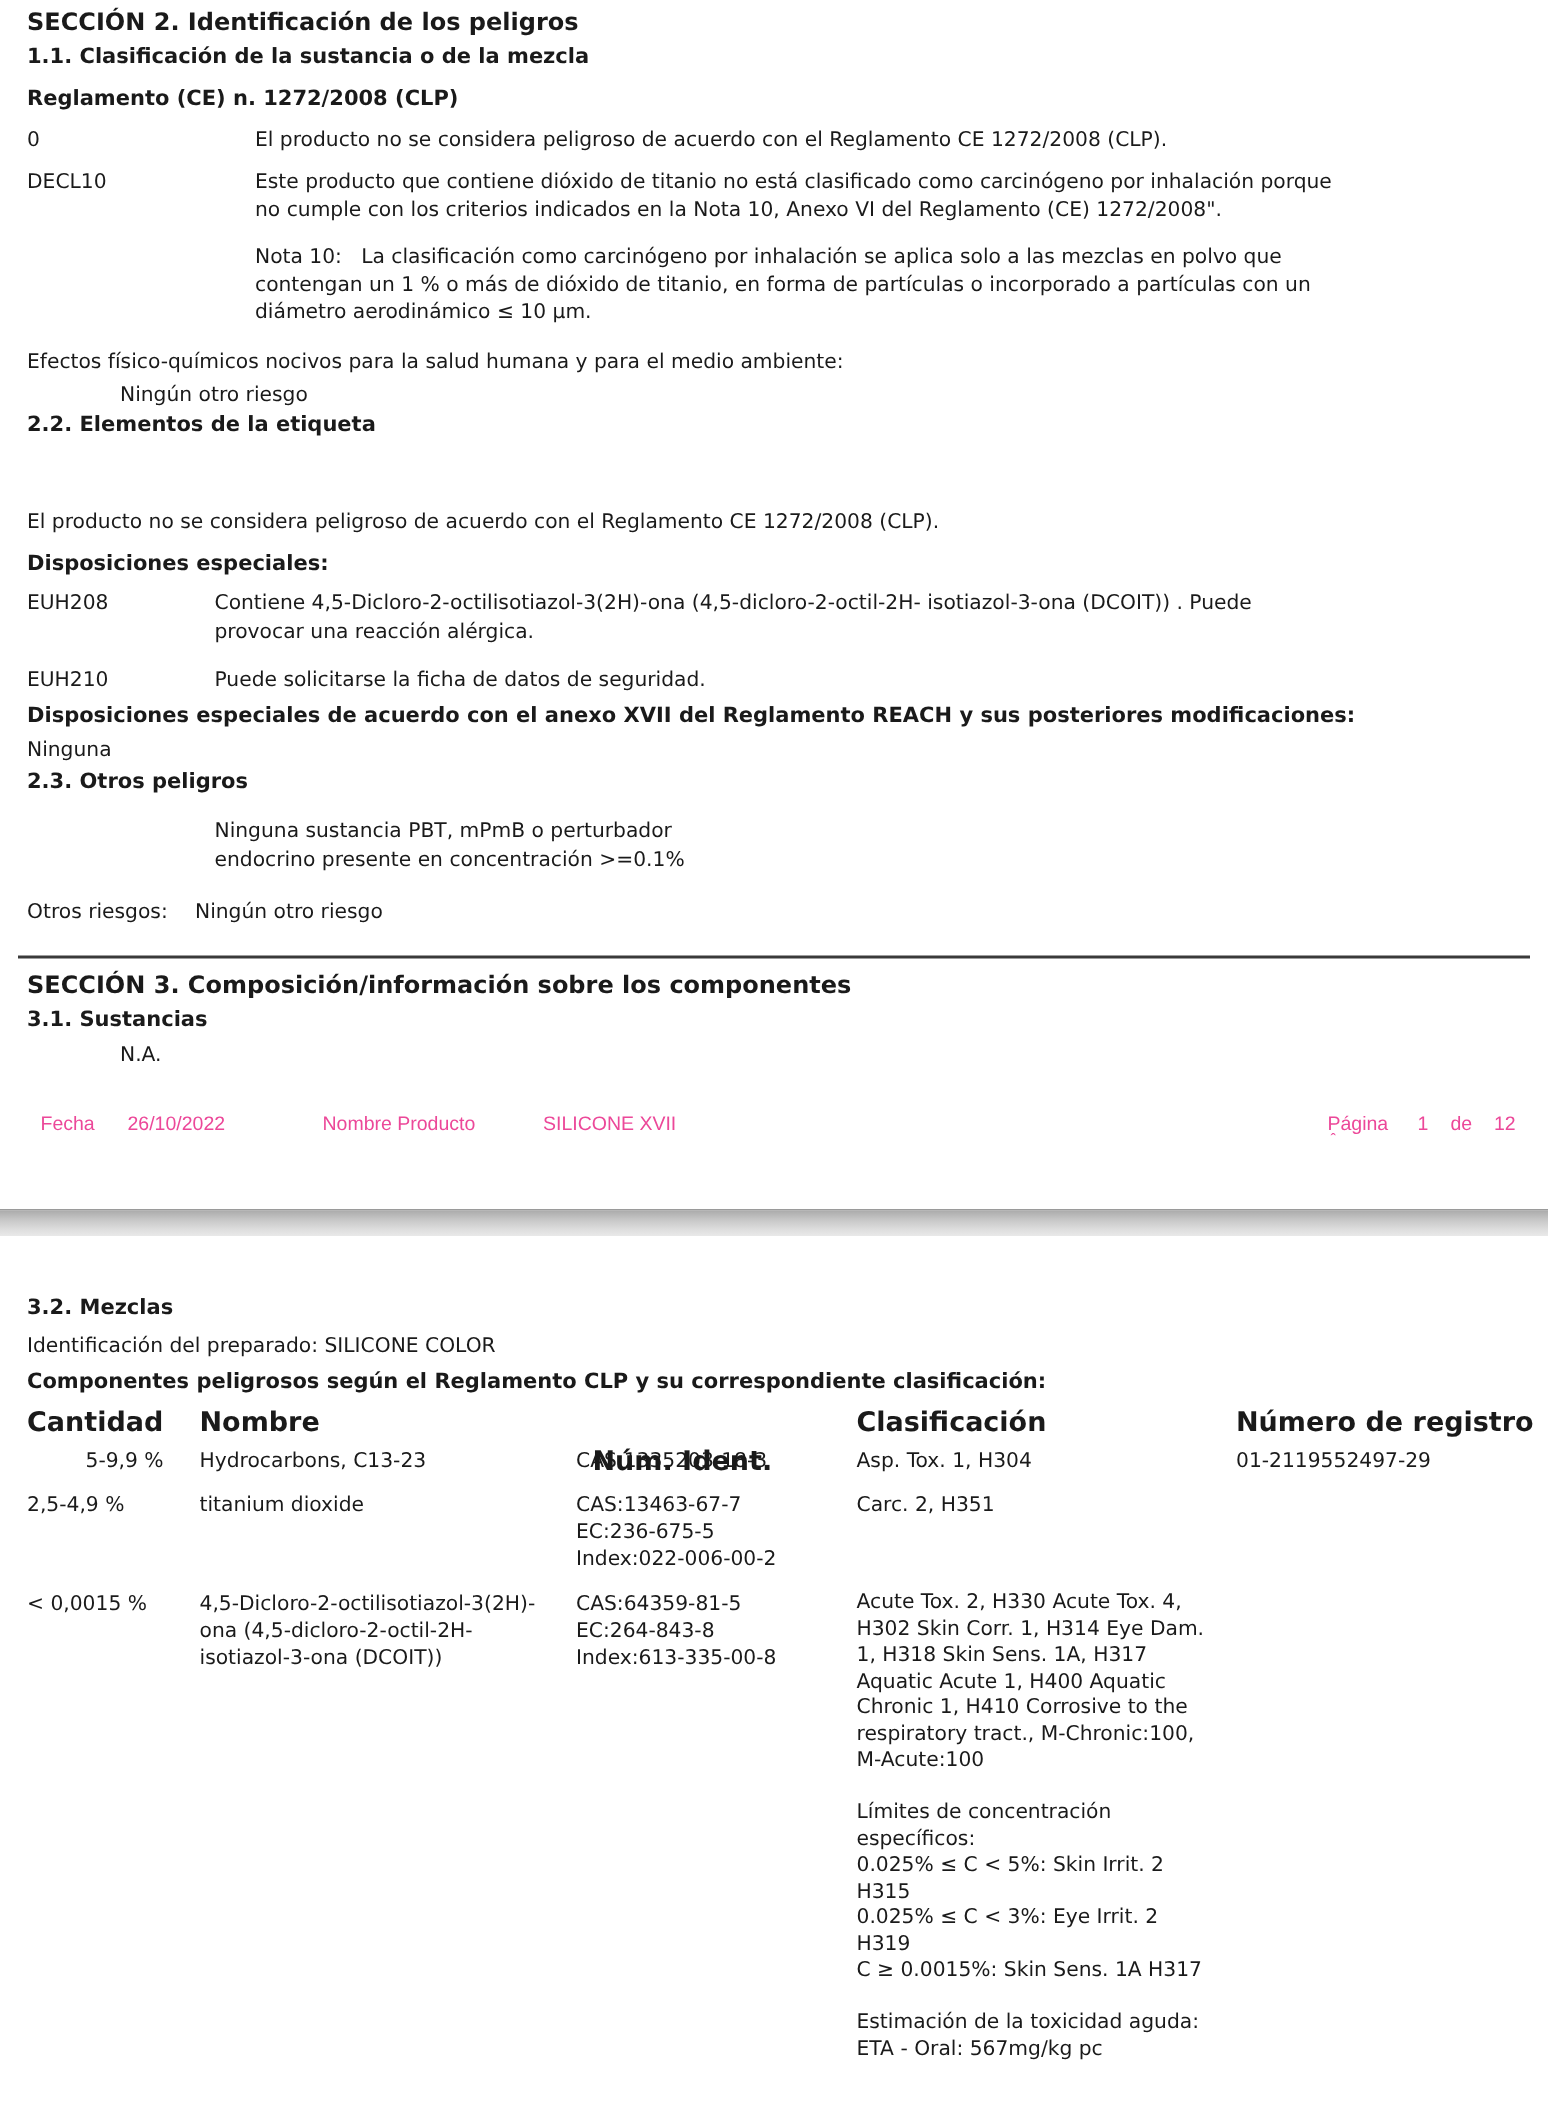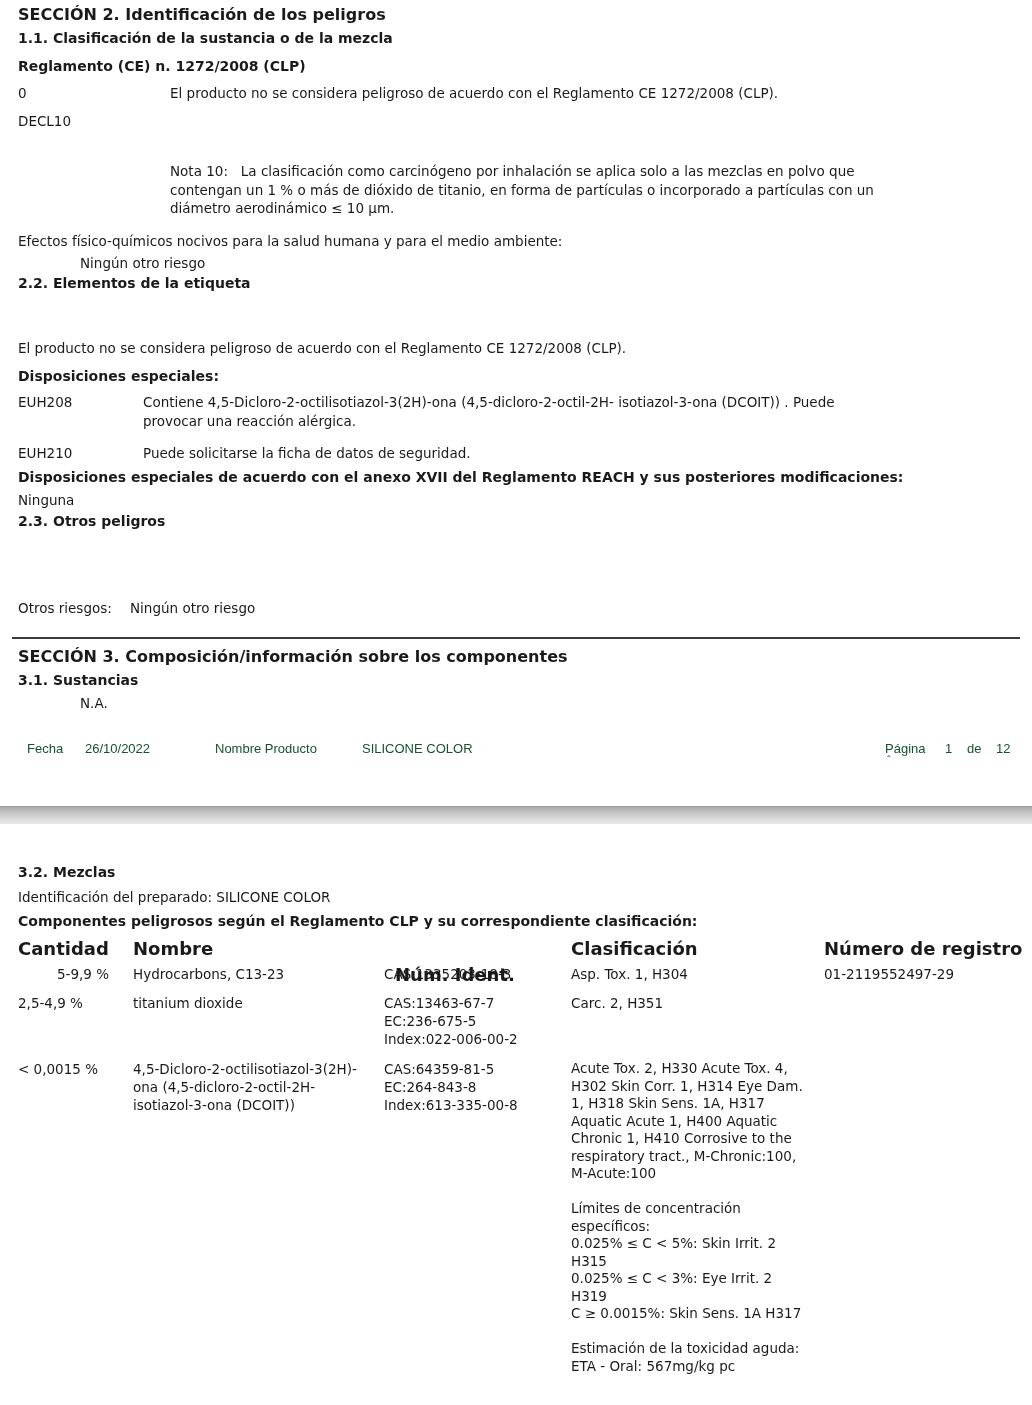--- a/index.html
+++ b/index.html
@@ -17,21 +17,21 @@
   .h1 { font-size: 16px; font-weight: bold; white-space: nowrap; }
   .h2 { font-size: 14px; font-weight: bold; white-space: nowrap; }
   .body-txt { font-size: 13.5px; line-height: 18.5px; white-space: nowrap; }
   .pre { font-size: 13.5px; line-height: 18.5px; white-space: pre; }
   .tbl-hdr { font-size: 18px; font-weight: bold; white-space: nowrap; }
   .tbl-cell { font-size: 13.5px; line-height: 18px; white-space: pre; }
   .tbl-cell-tall { font-size: 13.5px; line-height: 17.5px; white-space: pre; }
   .footer-txt {
     font-family: "Liberation Sans", sans-serif;
     font-size: 13px;
-    color: #14532d;
+    color: #ec4899;
     white-space: nowrap;
   }
   .page-divider {
     left: 0; top: 806px; width: 1032px; height: 18px;
     background: linear-gradient(to bottom, #ababab 0%, #c6c6c6 35%, #dedede 75%, #e9e9e9 100%);
     border-top: 1px solid #9a9a9a;
   }
   .rule {
     left: 12px; top: 637px; width: 1008px; height: 0;
     border-top: 2px solid #3a3a3a;
@@ -43,20 +43,22 @@
 <div class="viewport">
 
   <div class="abs h1" style="left:18px; top:5px;">SECCIÓN 2. Identificación de los peligros</div>
   <div class="abs h2" style="left:18px; top:30px;">1.1. Clasificación de la sustancia o de la mezcla</div>
   <div class="abs h2" style="left:18px; top:58px;">Reglamento (CE) n. 1272/2008 (CLP)</div>
 
   <div class="abs body-txt" style="left:18px; top:84px;">0</div>
   <div class="abs body-txt" style="left:170px; top:84px;">El producto no se considera peligroso de acuerdo con el Reglamento CE 1272/2008 (CLP).</div>
 
   <div class="abs body-txt" style="left:18px; top:112px;">DECL10</div>
+  <div class="abs pre" style="left:170px; top:112px;">Este producto que contiene dióxido de titanio no está clasificado como carcinógeno por inhalación porque
+no cumple con los criterios indicados en la Nota 10, Anexo VI del Reglamento (CE) 1272/2008".</div>
 
   <div class="abs pre" style="left:170px; top:162px;">Nota 10:   La clasificación como carcinógeno por inhalación se aplica solo a las mezclas en polvo que
 contengan un 1 % o más de dióxido de titanio, en forma de partículas o incorporado a partículas con un
 diámetro aerodinámico ≤ 10 μm.</div>
 
   <div class="abs body-txt" style="left:18px; top:232px;">Efectos físico-químicos nocivos para la salud humana y para el medio ambiente:</div>
   <div class="abs body-txt" style="left:80px; top:254px;">Ningún otro riesgo</div>
 
   <div class="abs h2" style="left:18px; top:275px;">2.2. Elementos de la etiqueta</div>
 
@@ -68,34 +70,36 @@
   <div class="abs pre" style="left:143px; top:393px;">Contiene 4,5-Dicloro-2-octilisotiazol-3(2H)-ona (4,5-dicloro-2-octil-2H- isotiazol-3-ona (DCOIT)) . Puede
 provocar una reacción alérgica.</div>
 
   <div class="abs body-txt" style="left:18px; top:444px;">EUH210</div>
   <div class="abs h2" style="left:18px; top:469px;">Disposiciones especiales de acuerdo con el anexo XVII del Reglamento REACH y sus posteriores modificaciones:</div>
 
   <div class="abs body-txt" style="left:143px; top:444px;">Puede solicitarse la ficha de datos de seguridad.</div>
   <div class="abs body-txt" style="left:18px; top:491px;">Ninguna</div>
 
   <div class="abs h2" style="left:18px; top:513px;">2.3. Otros peligros</div>
+  <div class="abs pre" style="left:143px; top:545px;">Ninguna sustancia PBT, mPmB o perturbador
+endocrino presente en concentración &gt;=0.1%</div>
 
   <div class="abs body-txt" style="left:18px; top:599px;">Otros riesgos:</div>
   <div class="abs body-txt" style="left:130px; top:599px;">Ningún otro riesgo</div>
 
   <div class="abs rule"></div>
 
   <div class="abs h1" style="left:18px; top:647px;">SECCIÓN 3. Composición/información sobre los componentes</div>
   <div class="abs h2" style="left:18px; top:672px;">3.1. Sustancias</div>
   <div class="abs body-txt" style="left:80px; top:694px;">N.A.</div>
 
   <div class="abs footer-txt" style="left:27px; top:741px;">Fecha</div>
   <div class="abs footer-txt" style="left:85px; top:741px;">26/10/2022</div>
   <div class="abs footer-txt" style="left:215px; top:741px;">Nombre Producto</div>
-  <div class="abs footer-txt" style="left:362px; top:741px;">SILICONE COLOR</div>
+  <div class="abs footer-txt" style="left:362px; top:741px;">SILICONE XVII</div>
   <div class="abs footer-txt" style="left:885px; top:741px;">Página</div>
   <div class="abs footer-txt" style="left:945px; top:741px;">1</div>
   <div class="abs footer-txt" style="left:967px; top:741px;">de</div>
   <div class="abs footer-txt" style="left:996px; top:741px;">12</div>
   <div class="abs footer-txt" style="left:887px; top:754px; font-size:11px;">ˆ</div>
 
   <div class="abs page-divider"></div>
 
   <div class="abs h2" style="left:18px; top:864px;">3.2. Mezclas</div>
   <div class="abs body-txt" style="left:18px; top:888px;">Identificación del preparado: SILICONE COLOR</div>

